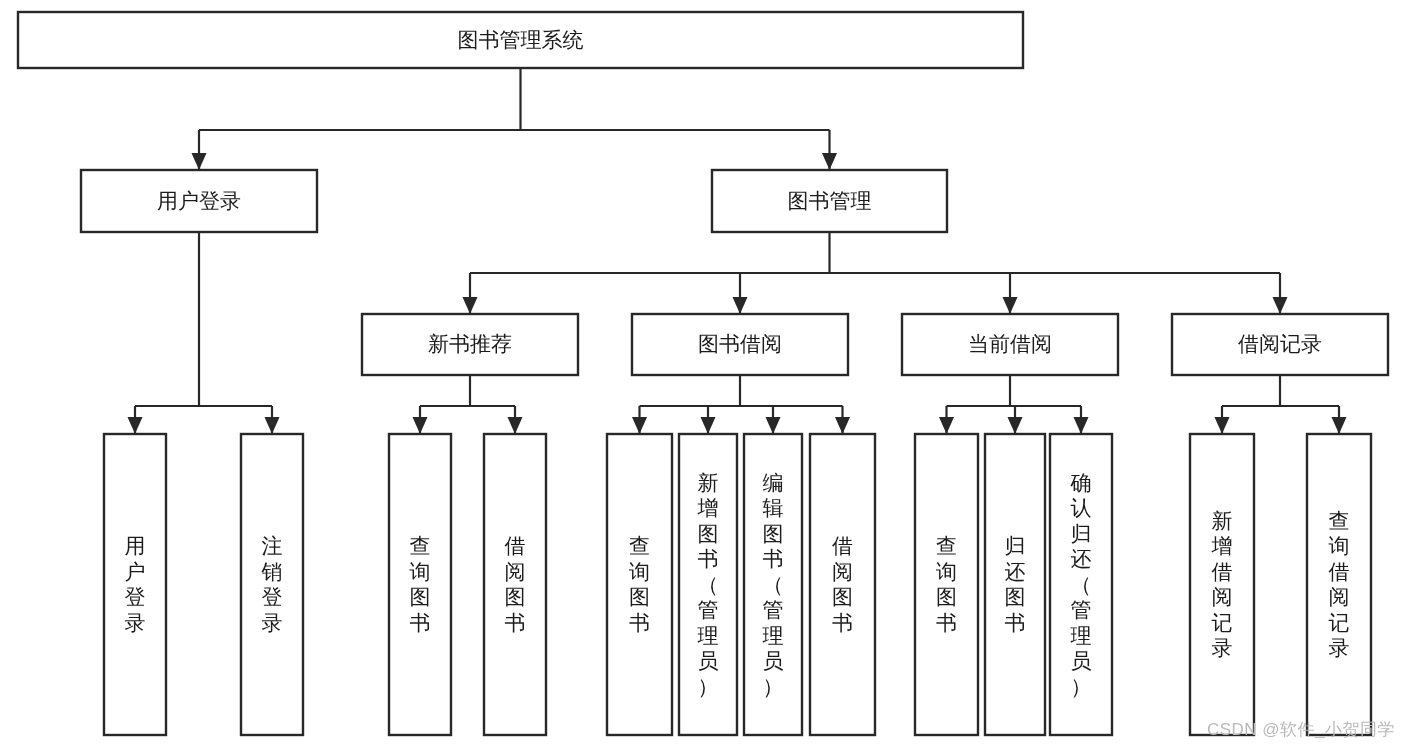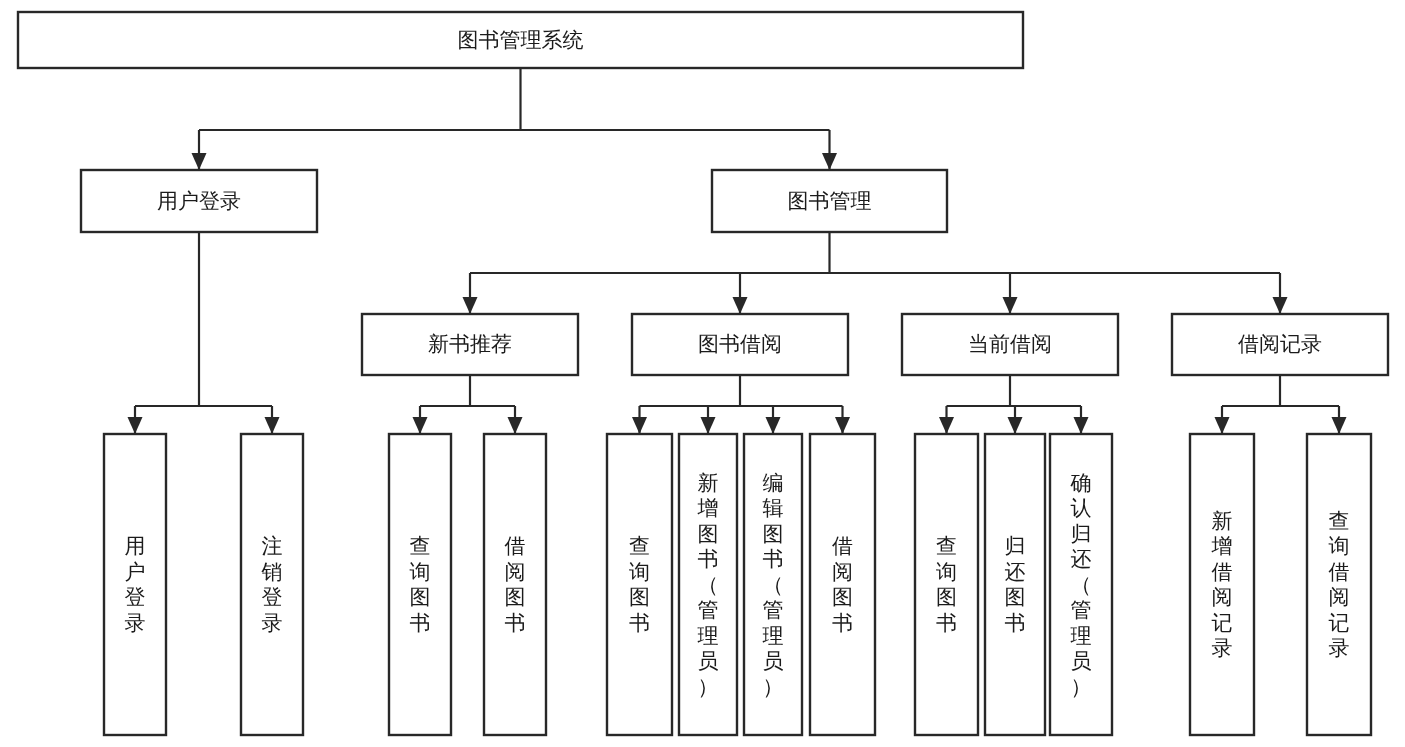--- a/index.html
+++ b/index.html
@@ -204,13 +204,14 @@
         <g>
           <rect x="1190" y="434" width="64" height="301" class="node-rect"></rect>
           <text x="1222" class="node-label-v" y="527.89"><tspan x="1222" dy="0">新</tspan><tspan x="1222" dy="25.5">增</tspan><tspan x="1222" dy="25.5">借</tspan><tspan x="1222" dy="25.5">阅</tspan><tspan x="1222" dy="25.5">记</tspan><tspan x="1222" dy="25.5">录</tspan></text>
         </g>
         <g>
           <rect x="1307" y="434" width="64" height="301" class="node-rect"></rect>
           <text x="1339" class="node-label-v" y="527.89"><tspan x="1339" dy="0">查</tspan><tspan x="1339" dy="25.5">询</tspan><tspan x="1339" dy="25.5">借</tspan><tspan x="1339" dy="25.5">阅</tspan><tspan x="1339" dy="25.5">记</tspan><tspan x="1339" dy="25.5">录</tspan></text>
         </g>
       </g>
   </svg>
+  <div class="watermark-text">CSDN @软件_小贺同学</div>
 </div>
 
 </body></html>

